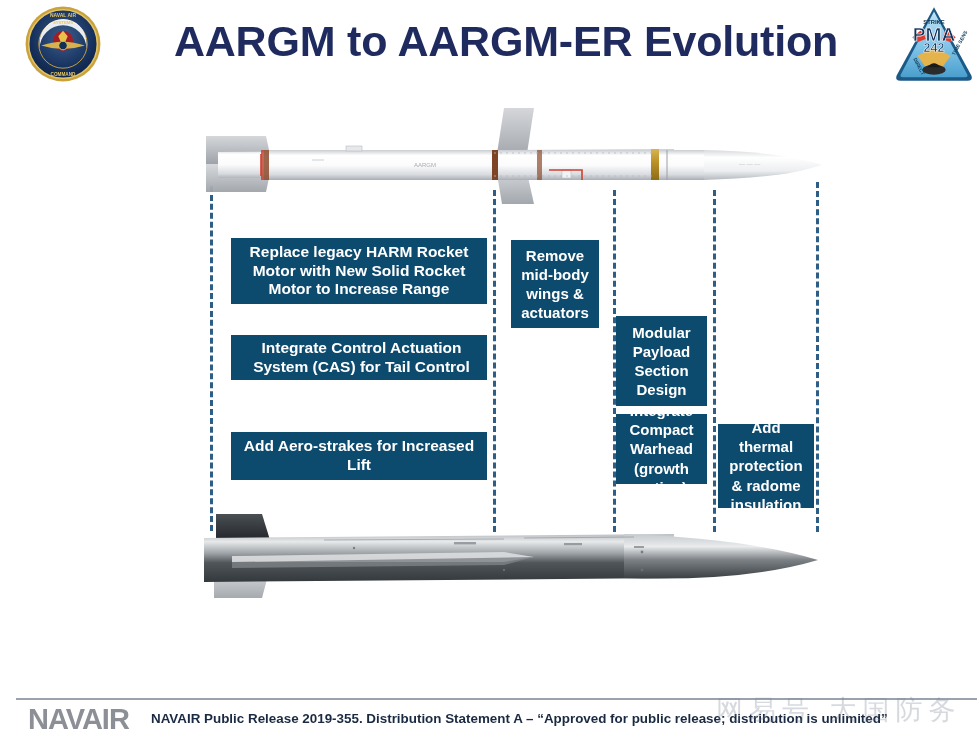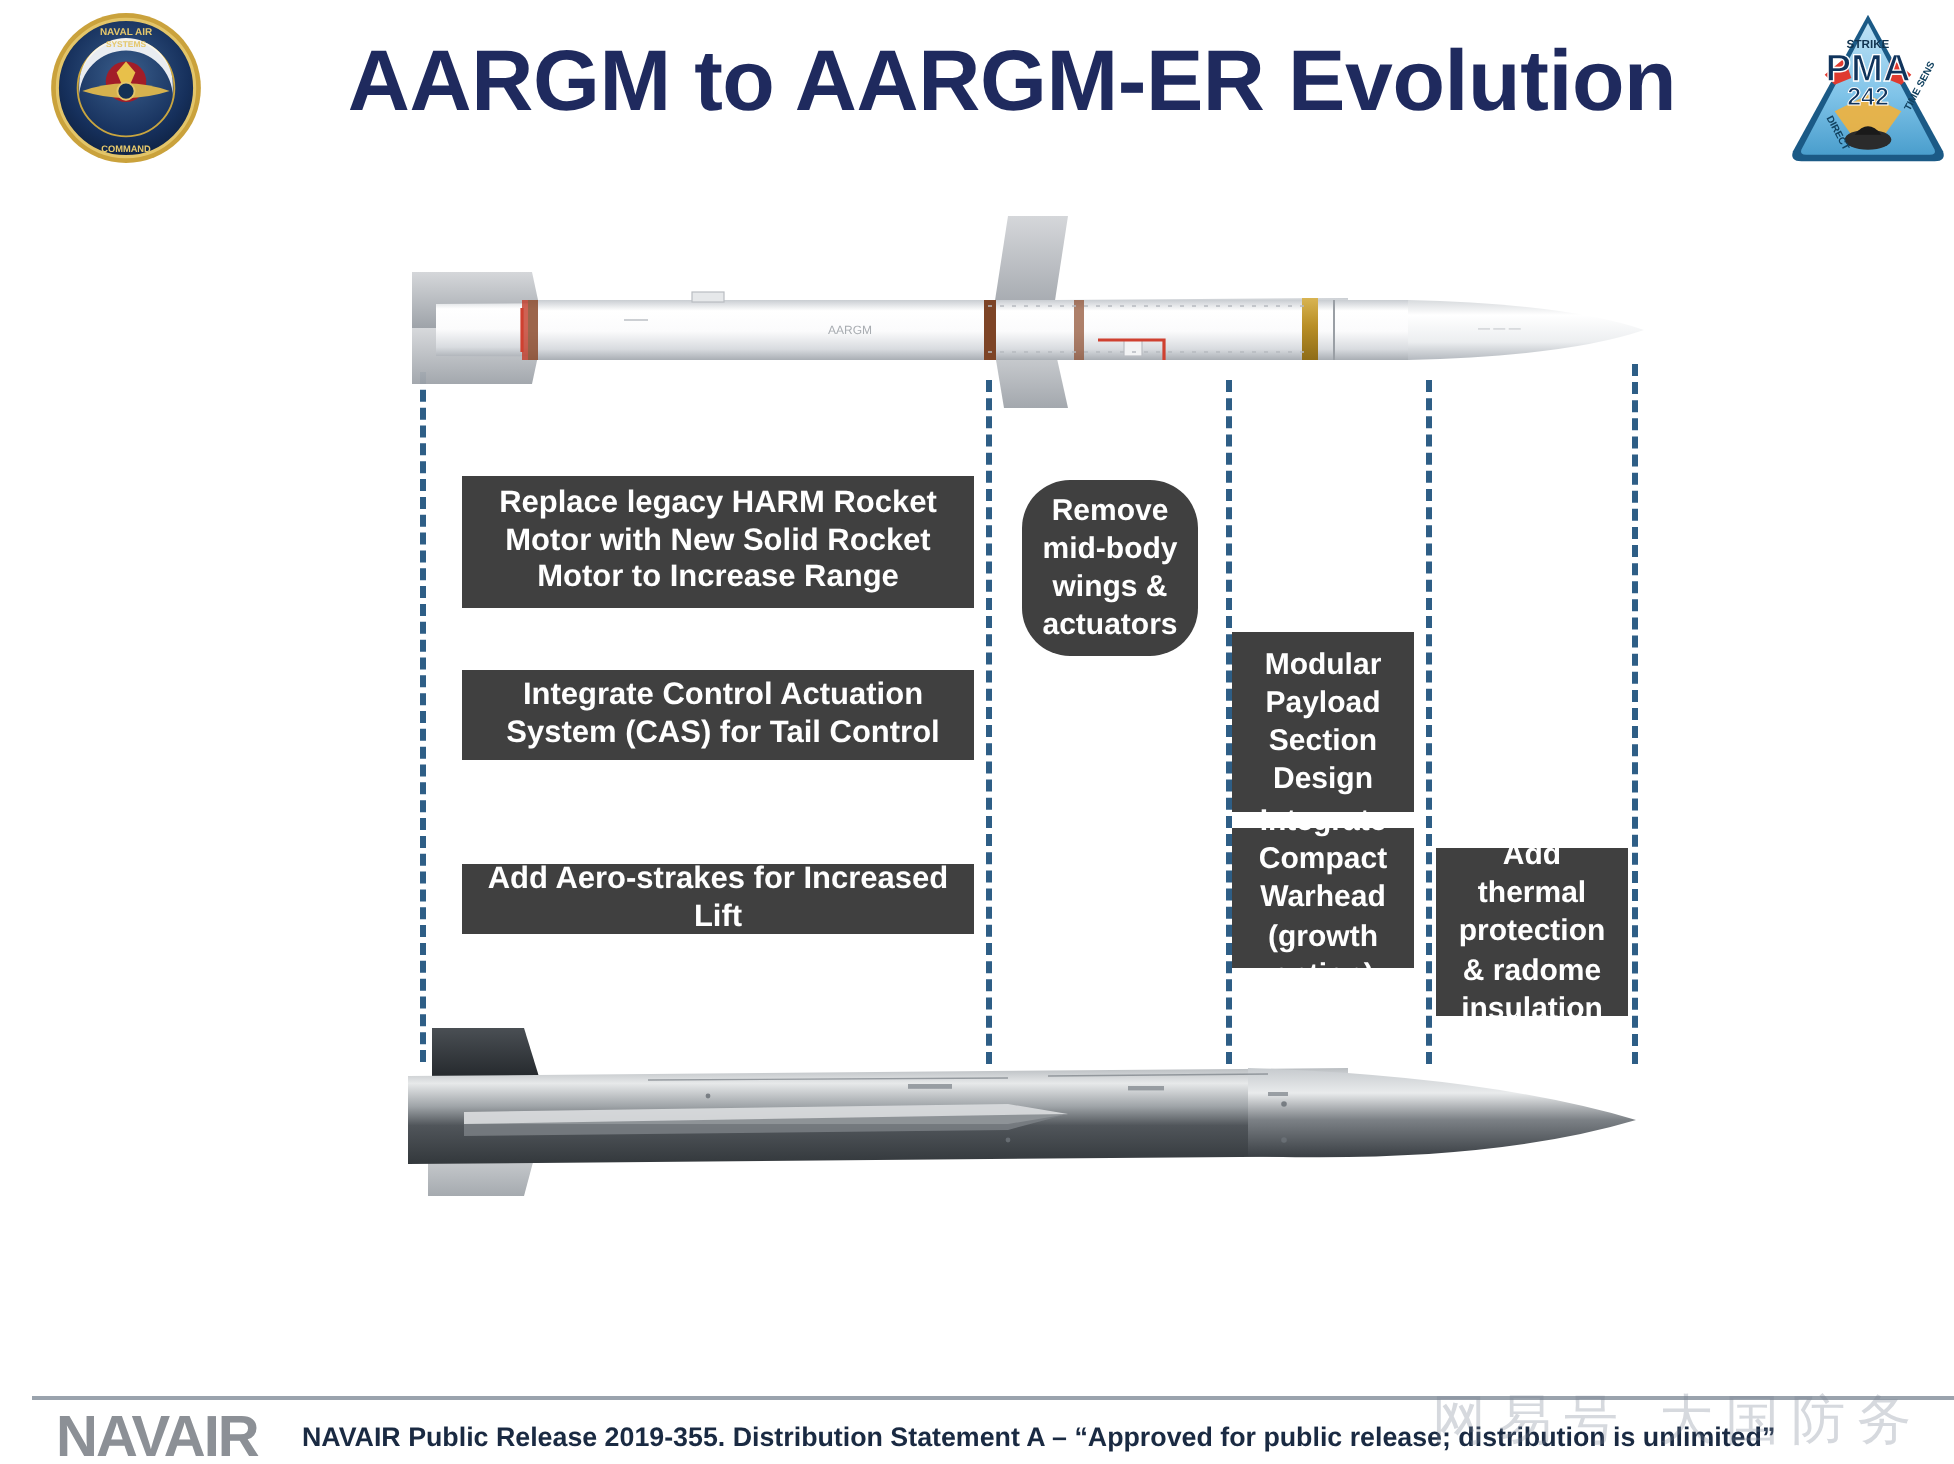--- a/index.html
+++ b/index.html
@@ -29,36 +29,36 @@
   }
 
   
   .missile-wrap{position:absolute;}
   #missile-top{left:188px;top:108px;width:630px;height:98px;}
   #missile-bottom{left:188px;top:512px;width:630px;height:102px;}
 
   
   .callout{
     position:absolute;
-    background:#404040;
+    background:#0c4a6e;
     color:#ffffff;
     font-weight:bold;
     display:flex;align-items:center;justify-content:center;
     text-align:center;
     line-height:1.20;
     box-sizing:border-box;
     padding:4px 6px;
   }
   .callout.wide{font-size:15.5px;}
   .callout.narrow{font-size:15px;line-height:1.28;}
 
   #cb-rocket{left:215px;top:238px;width:256px;height:66px;}
   #cb-cas{left:215px;top:335px;width:256px;height:45px;padding-left:11px;}
-  #cb-aero{left:215px;top:432px;width:256px;height:35px;}
-  #cb-wings{left:495px;top:240px;width:88px;height:88px;border-radius:24px;}
+  #cb-aero{left:215px;top:432px;width:256px;height:48px;}
+  #cb-wings{left:495px;top:240px;width:88px;height:88px;}
   #cb-modular{left:600px;top:316px;width:91px;height:90px;}
   #cb-warhead{left:600px;top:414px;width:91px;height:70px;}
   #cb-thermal{left:702px;top:424px;width:96px;height:84px;}
 
   
   #footer{position:absolute;left:0;top:698px;width:928px;height:34px;}
   #footer-rule{position:absolute;left:0;top:0;width:977px;height:2px;background:#9aa3ad;}
   #navair-wordmark{
     position:absolute;left:12px;top:5px;
     font-size:29px;font-weight:bold;color:#8C9096;letter-spacing:-1px;

